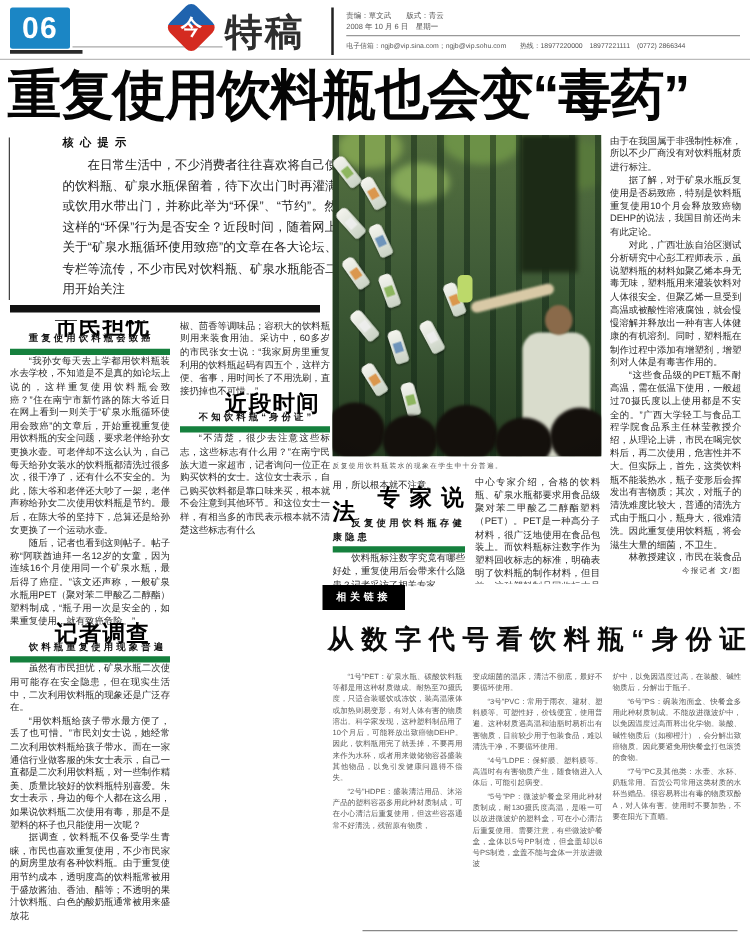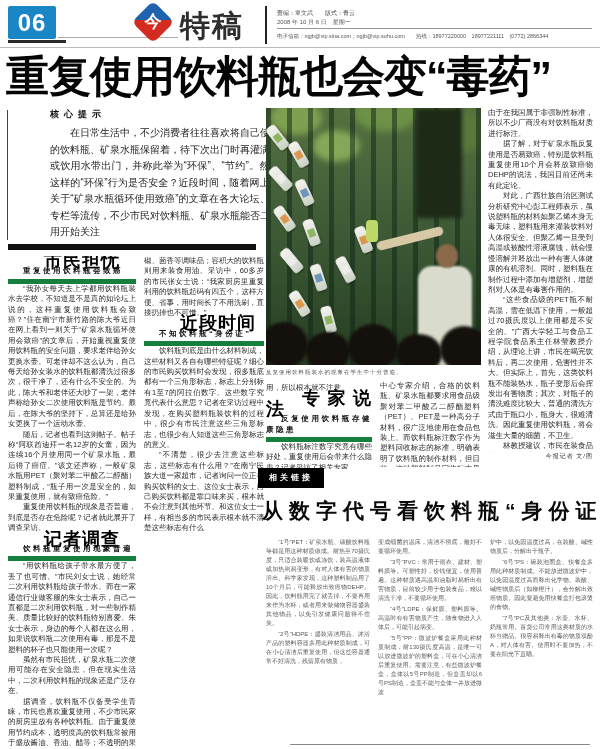--- a/index.html
+++ b/index.html
@@ -120,33 +120,31 @@
     <div class="lab">核心提示</div>
     <div class="txt">在日常生活中，不少消费者往往喜欢将自己使用过的饮料瓶、矿泉水瓶保留着，待下次出门时再灌满茶水或饮用水带出门，并称此举为“环保”、“节约”。然而，这样的“环保”行为是否安全？近段时间，随着网上一篇关于“矿泉水瓶循环使用致癌”的文章在各大论坛、健康专栏等流传，不少市民对饮料瓶、矿泉水瓶能否二次使用开始关注</div>
   </div>
   <div class="sum-bar"></div>
 
   <div class="col" id="col1">
     <p class="h-sec">市民担忧</p>
     <p class="h-sub">重复使用饮料瓶会致癌</p>
     <p>“我孙女每天去上学都用饮料瓶装水去学校，不知道是不是真的如论坛上说的，这样重复使用饮料瓶会致癌？”住在南宁市新竹路的陈大爷近日在网上看到一则关于“矿泉水瓶循环使用会致癌”的文章后，开始重视重复使用饮料瓶的安全问题，要求老伴给孙女更换水壶。可老伴却不这么认为，自己每天给孙女装水的饮料瓶都清洗过很多次，很干净了，还有什么不安全的。为此，陈大爷和老伴还大吵了一架，老伴声称给孙女二次使用饮料瓶是节约。最后，在陈大爷的坚持下，总算还是给孙女更换了一个运动水壶。</p>
     <p>随后，记者也看到这则帖子。帖子称“阿联酋迪拜一名12岁的女童，因为连续16个月使用同一个矿泉水瓶，最后得了癌症。”该文还声称，一般矿泉水瓶用PET（聚对苯二甲酸乙二醇酯）塑料制成，“瓶子用一次是安全的，如果重复使用，就有致癌危险。”</p>
-    <p>重复使用饮料瓶的现象是否普遍，到底是否存在危险呢？记者就此展开了调查采访。</p>
     <p class="h-sec">记者调查</p>
     <p class="h-sub">饮料瓶重复使用现象普遍</p>
+    <p>虽然有市民担忧，矿泉水瓶二次使用可能存在安全隐患，但在现实生活中，二次利用饮料瓶的现象还是广泛存在。</p>
     <p>“用饮料瓶给孩子带水最方便了，丢了也可惜。”市民刘女士说，她经常二次利用饮料瓶给孩子带水。而在一家通信行业做客服的朱女士表示，自己一直都是二次利用饮料瓶，对一些制作精美、质量比较好的饮料瓶特别喜爱。朱女士表示，身边的每个人都在这么用，如果说饮料瓶二次使用有毒，那是不是塑料的杯子也只能使用一次呢？</p>
-    <p>虽然有市民担忧，矿泉水瓶二次使用可能存在安全隐患，但在现实生活中，二次利用饮料瓶的现象还是广泛存在。</p>
     <p>据调查，饮料瓶不仅备受学生青睐，市民也喜欢重复使用，不少市民家的厨房里放有各种饮料瓶。由于重复使用节约成本，透明度高的饮料瓶常被用于盛放酱油、香油、醋等；不透明的果汁饮料瓶、白色的酸奶瓶通常被用来盛放花</p>
   </div>
 
   <div class="col" id="col2">
     <p style="text-indent:0">椒、茴香等调味品；容积大的饮料瓶则用来装食用油。采访中，60多岁的市民张女士说：“我家厨房里重复利用的饮料瓶起码有四五个，这样方便、省事，用时间长了不用洗刷，直接扔掉也不可惜。”</p>
     <p class="h-sec">近段时间</p>
     <p class="h-sub">不知饮料瓶“身份证”</p>
-    <p>饮料瓶到底是由什么材料制成，这些材料又各自有哪些特征呢？细心的市民购买饮料时会发现，很多瓶底都有一个三角形标志，标志上分别标有1至7的阿拉伯数字。这些数字究竟代表什么意思？记者在采访过程中发现，在购买塑料瓶装饮料的过程中，很少有市民注意这些三角形标志，也很少有人知道这些三角形标志的意义。</p>
     <p>“不清楚，很少去注意这些标志，这些标志有什么用？”在南宁民族大道一家超市，记者询问一位正在购买饮料的女士。这位女士表示，自己购买饮料都是靠口味来买，根本就不会注意到其他环节。和这位女士一样，有相当多的市民表示根本就不清楚这些标志有什么</p>
   </div>
 
   <div class="photo">
     <div class="foliage"></div>
     <div class="fence"></div>
     <div class="doorway"></div>
     <div class="bottle lab-g" style="left:6px;top:16px;transform:rotate(-38deg)"></div>
     <div class="bottle lab-o" style="left:27px;top:33px;transform:rotate(-30deg)"></div>
     <div class="bottle lab-w" style="left:9px;top:57px;transform:rotate(-42deg)"></div>

